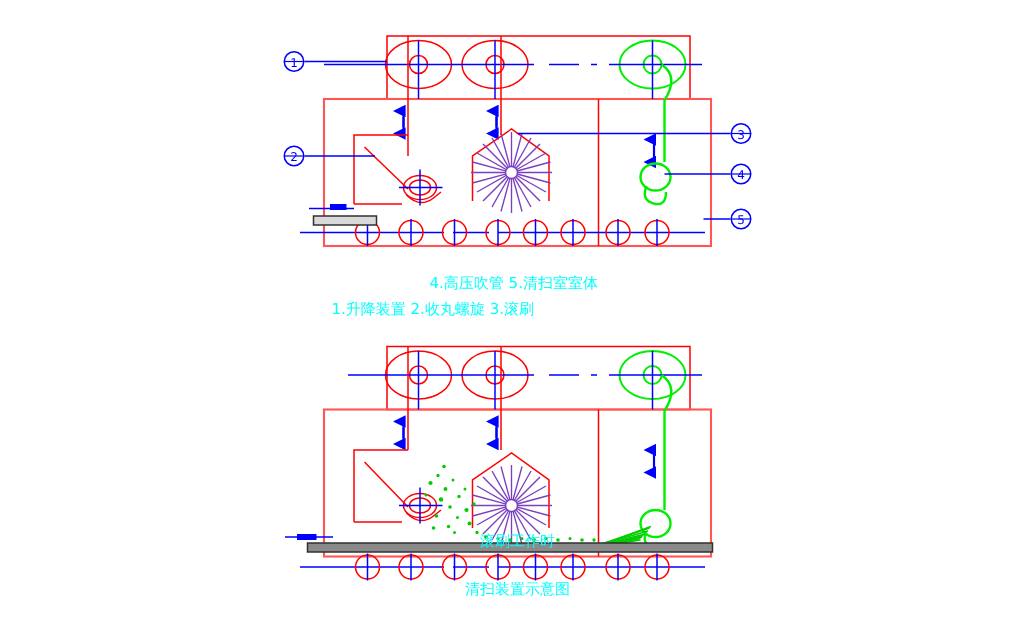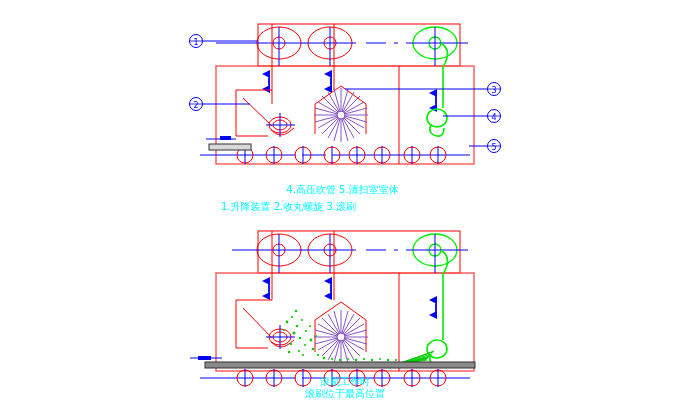--- a/index.html
+++ b/index.html
@@ -405,16 +405,16 @@
         <line x1="382" y1="369" x2="382" y2="387"></line>
         <line x1="412" y1="369" x2="412" y2="387"></line>
         <line x1="438" y1="369" x2="438" y2="387"></line>
       </g>
     </g>
   </svg>
 
   <div class="cap" style="left:221px;top:173px;width:275px;margin-top:28px;">1.升降装置 2.收丸螺旋      3.滚刷</div>
   <div class="cap cap-center" style="left:205px;top:184px;width:275px;">4.高压吹管 5.清扫室室体</div>
 
-  <div class="cap cap-center" style="left:255px;top:376px;width:180px;">滚刷工作时</div>
-  <div class="cap cap-center" style="left:255px;top:388px;width:180px;">滚刷位于最高位置</div>
+  <div class="cap cap-center" style="left:255px;top:356px;width:180px;">滚刷工作时</div>
+  <div class="cap cap-center" style="left:255px;top:388px;width:180px;">清扫装置示意图</div>
 
 </div>
 
 </body></html>

